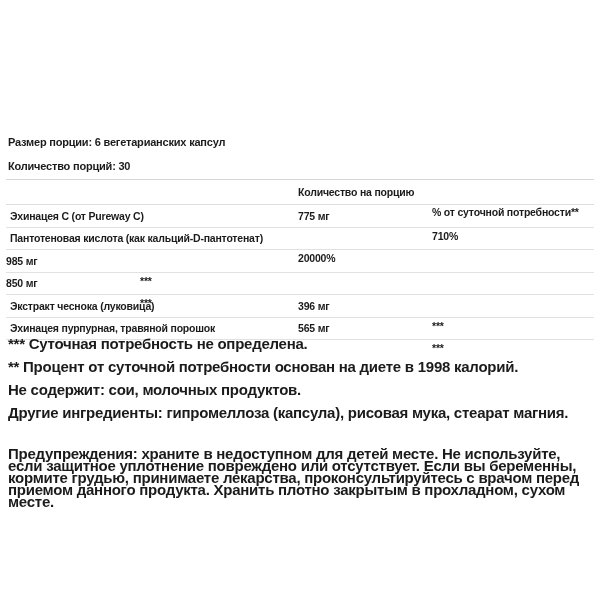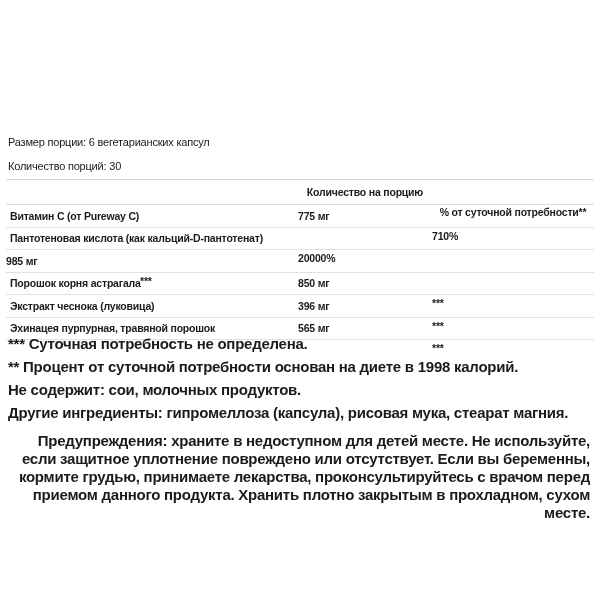--- a/index.html
+++ b/index.html
@@ -8,86 +8,85 @@
     background:#ffffff;
     font-family:"Liberation Sans","DejaVu Sans",sans-serif;
     color:#1b1b1b;
     overflow:hidden;
     position:relative;
   }
   .panel { position:absolute; left:0; top:0; width:600px; height:600px; }
 
   .meta-line {
     position:absolute; left:8px;
-    font-size:11px; font-weight:400; line-height:12px;
+    font-size:11px; font-weight:700; line-height:12px;
     letter-spacing:-0.2px; white-space:nowrap;
   }
   .meta-serving { top:136px; }
   .meta-count   { top:160px; }
 
   .facts-table {
     position:absolute; left:6px; right:6px; top:179px;
     font-size:10.5px; font-weight:700; letter-spacing:-0.2px;
   }
   .t-header {
     display:flex; align-items:center; height:24px;
     border-top:1px solid #d6d6d6; border-bottom:1px solid #dedede;
   }
   .t-row {
     display:flex; align-items:center; height:21.5px;
     border-bottom:1px solid #e1e1e1;
   }
   .c1 { width:292px; padding-left:4px; box-sizing:border-box; }
   .c2 { width:134px; }
   .c3 { flex:1;margin-top:40px; }
-  .t-header .c2, .t-header .c3 { white-space:nowrap;text-align:center; }
+  .t-header .c2, .t-header .c3 { white-space:nowrap; }
 
   .notes {
     position:absolute; left:8px; right:10px; top:338px;
     font-size:15px; font-weight:700; letter-spacing:-0.25px;
   }
   .notes p { margin:0 0 12px 0; line-height:11px; white-space:nowrap; }
   .notes p.warnings {
-    margin-top:14px; line-height:18px; white-space:normal;text-align:right;
+    margin-top:30px; line-height:12px; white-space:normal;
   }
 </style>
 </head>
 <body>
 
 <div class="panel">
 
   <div class="meta-line meta-serving">Размер порции: 6 вегетарианских капсул</div>
 
   <div class="meta-line meta-count">Количество порций: 30</div>
 
   <div class="facts-table">
     <div class="t-header">
       <div class="c1"></div>
       <div class="c2">Количество на порцию</div>
       <div class="c3">% от суточной потребности**</div>
     </div>
     <div>
     <div class="t-row">
-      <div class="c1">Витамин C (от Pureway C)</div>
+      <div class="c1">Эхинацея C (от Pureway C)</div>
       <div class="c2">775 мг</div>
       <div class="c3">710%</div>
     </div>
 
     <div class="t-row">
       <div class="c1">Пантотеновая кислота (как кальций-D-пантотенат)</div>
       <div class="c3">20000%</div>
     </div>
 
     <div class="t-row">
       <div class="c2">985 мг</div>
       <div class="c3">***</div>
     </div>
 
     <div class="t-row">
-      <div class="c1">Порошок корня астрагала</div>
       <div class="c2">850 мг</div>
       <div class="c3">***</div>
     </div>
 
     <div class="t-row">
       <div class="c1">Экстракт чеснока (луковица)</div>
       <div class="c2">396 мг</div>
       <div class="c3">***</div>
     </div>
 

